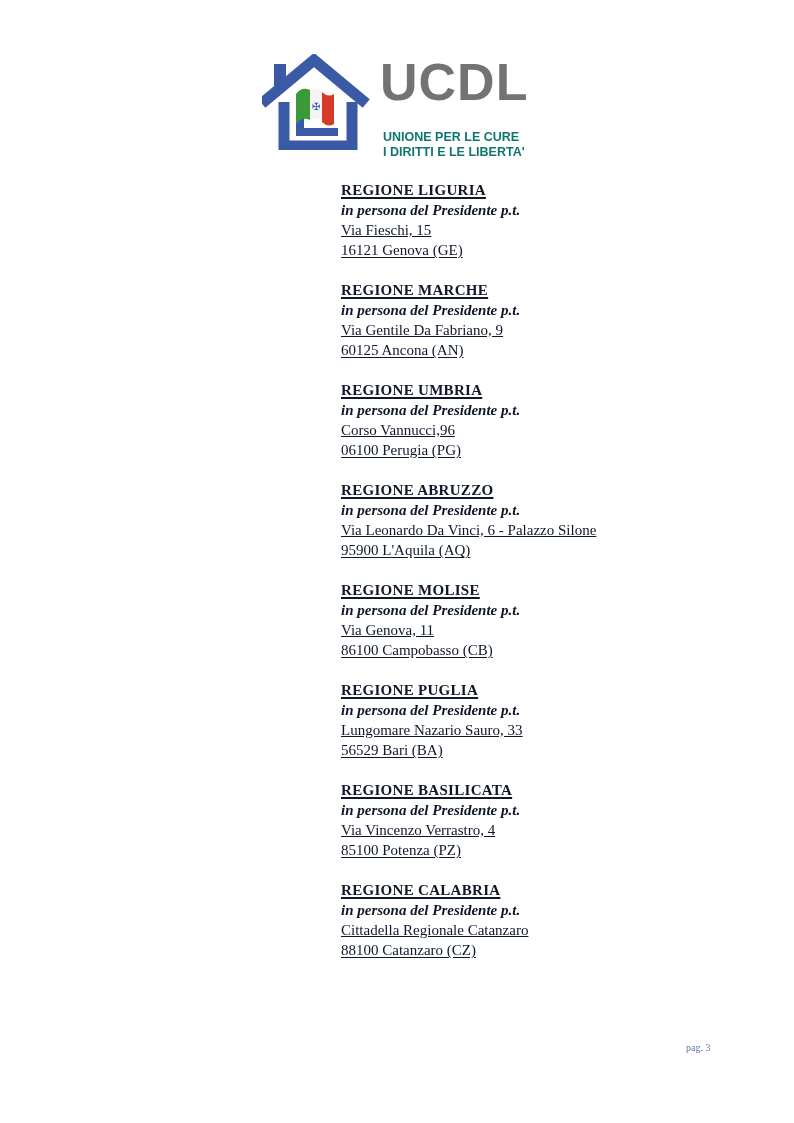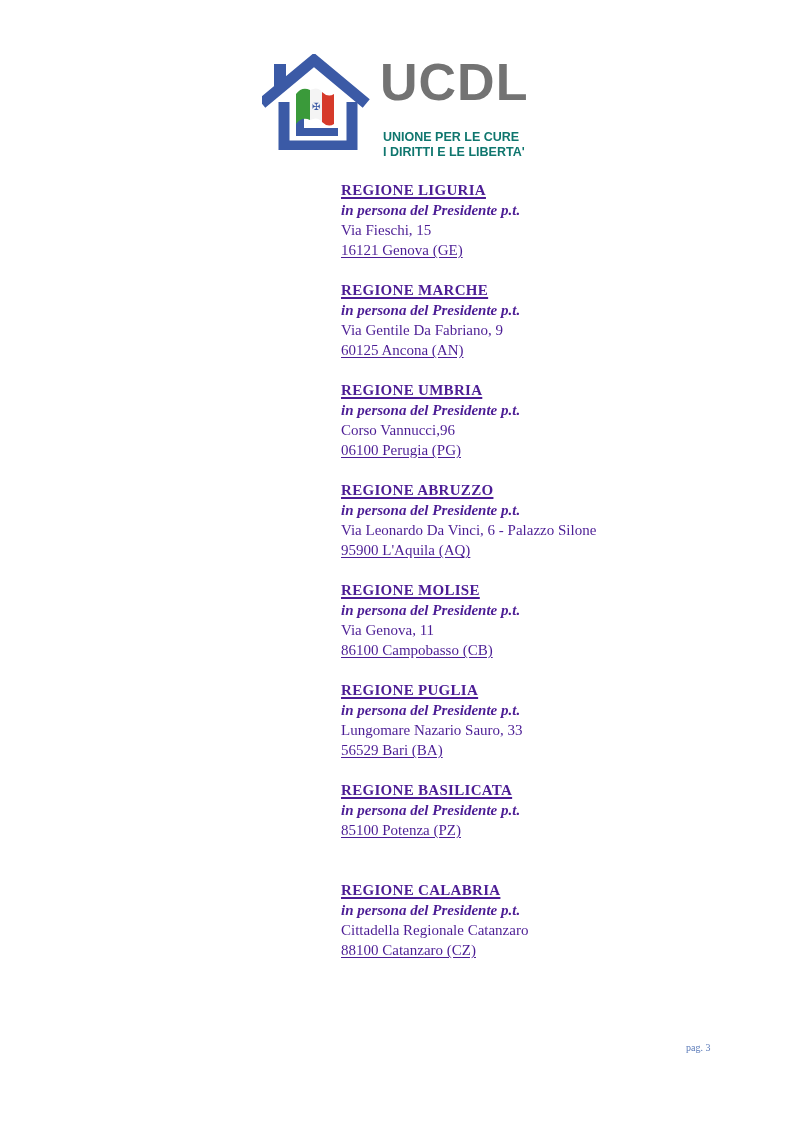--- a/index.html
+++ b/index.html
@@ -6,25 +6,25 @@
     body { width: 794px; height: 1123px; position: relative; overflow: hidden; }
     .page { position: absolute; left: 0; top: 0; width: 794px; height: 1123px; background: #fff; }
 
     .logo { position: absolute; left: 262px; top: 54px; width: 270px; height: 96px; }
     .logo svg { position: absolute; left: 0; top: 0; }
     .logo-title { position: absolute; left: 118px; top: 2px; font-family: "Liberation Sans", sans-serif; font-weight: bold; font-size: 52px; line-height: 52px; color: #737373; letter-spacing: 1px; }
     .logo-sub { position: absolute; left: 121px; font-family: "Liberation Sans", sans-serif; font-weight: bold; font-size: 12.5px; line-height: 14px; color: #0f766e; white-space: nowrap; margin-top: 16px; }
     .logo-sub.l1 { top: 60px; }
     .logo-sub.l2 { top: 75px; }
 
-    .addresses { position: absolute; left: 341px; top: 180px; width: 420px; font-family: "Liberation Serif", serif; font-size: 15px; line-height: 20px; color: #4c1d95; }
+    .addresses { position: absolute; left: 341px; top: 180px; width: 420px; font-family: "Liberation Serif", serif; font-size: 15px; line-height: 20px; color: #0f172a; }
     .block { margin-bottom: 20px; height: 80px; }
     .region-name { font-weight: bold; text-decoration: underline; text-decoration-thickness: 2px; text-underline-offset: 2px; letter-spacing: 0.3px; display: block; white-space: nowrap; }
     .region-role { font-weight: bold; font-style: italic; display: block; white-space: nowrap; }
-    .region-street { display: block; white-space: nowrap; }
+    .region-street { display: block; white-space: nowrap; text-decoration: underline; }
     .region-city { text-decoration: underline; text-underline-offset: 2px; display: block; white-space: nowrap; }
 
     .page-number { position: absolute; left: 686px; top: 1042px; font-family: Liberation Serif, serif; font-size: 10px; color: #5a7ab8; }
   </style>
 </head>
 <body>
 
 <div class="page">
 
   <div class="logo">
@@ -83,20 +83,21 @@
     </div>
     <div class="block">
       <span class="region-name">REGIONE PUGLIA</span>
       <span class="region-role">in persona del Presidente p.t.</span>
       <span class="region-street">Lungomare Nazario Sauro, 33</span>
       <span class="region-city">56529 Bari (BA)</span>
     </div>
     <div class="block">
       <span class="region-name">REGIONE BASILICATA</span>
       <span class="region-role">in persona del Presidente p.t.</span>
+      <span class="region-street">Via Vincenzo Verrastro, 4</span>
       <span class="region-city">85100 Potenza (PZ)</span>
     </div>
     <div class="block">
       <span class="region-name">REGIONE CALABRIA</span>
       <span class="region-role">in persona del Presidente p.t.</span>
       <span class="region-street">Cittadella Regionale Catanzaro</span>
       <span class="region-city">88100 Catanzaro (CZ)</span>
     </div>
   </div>
 

